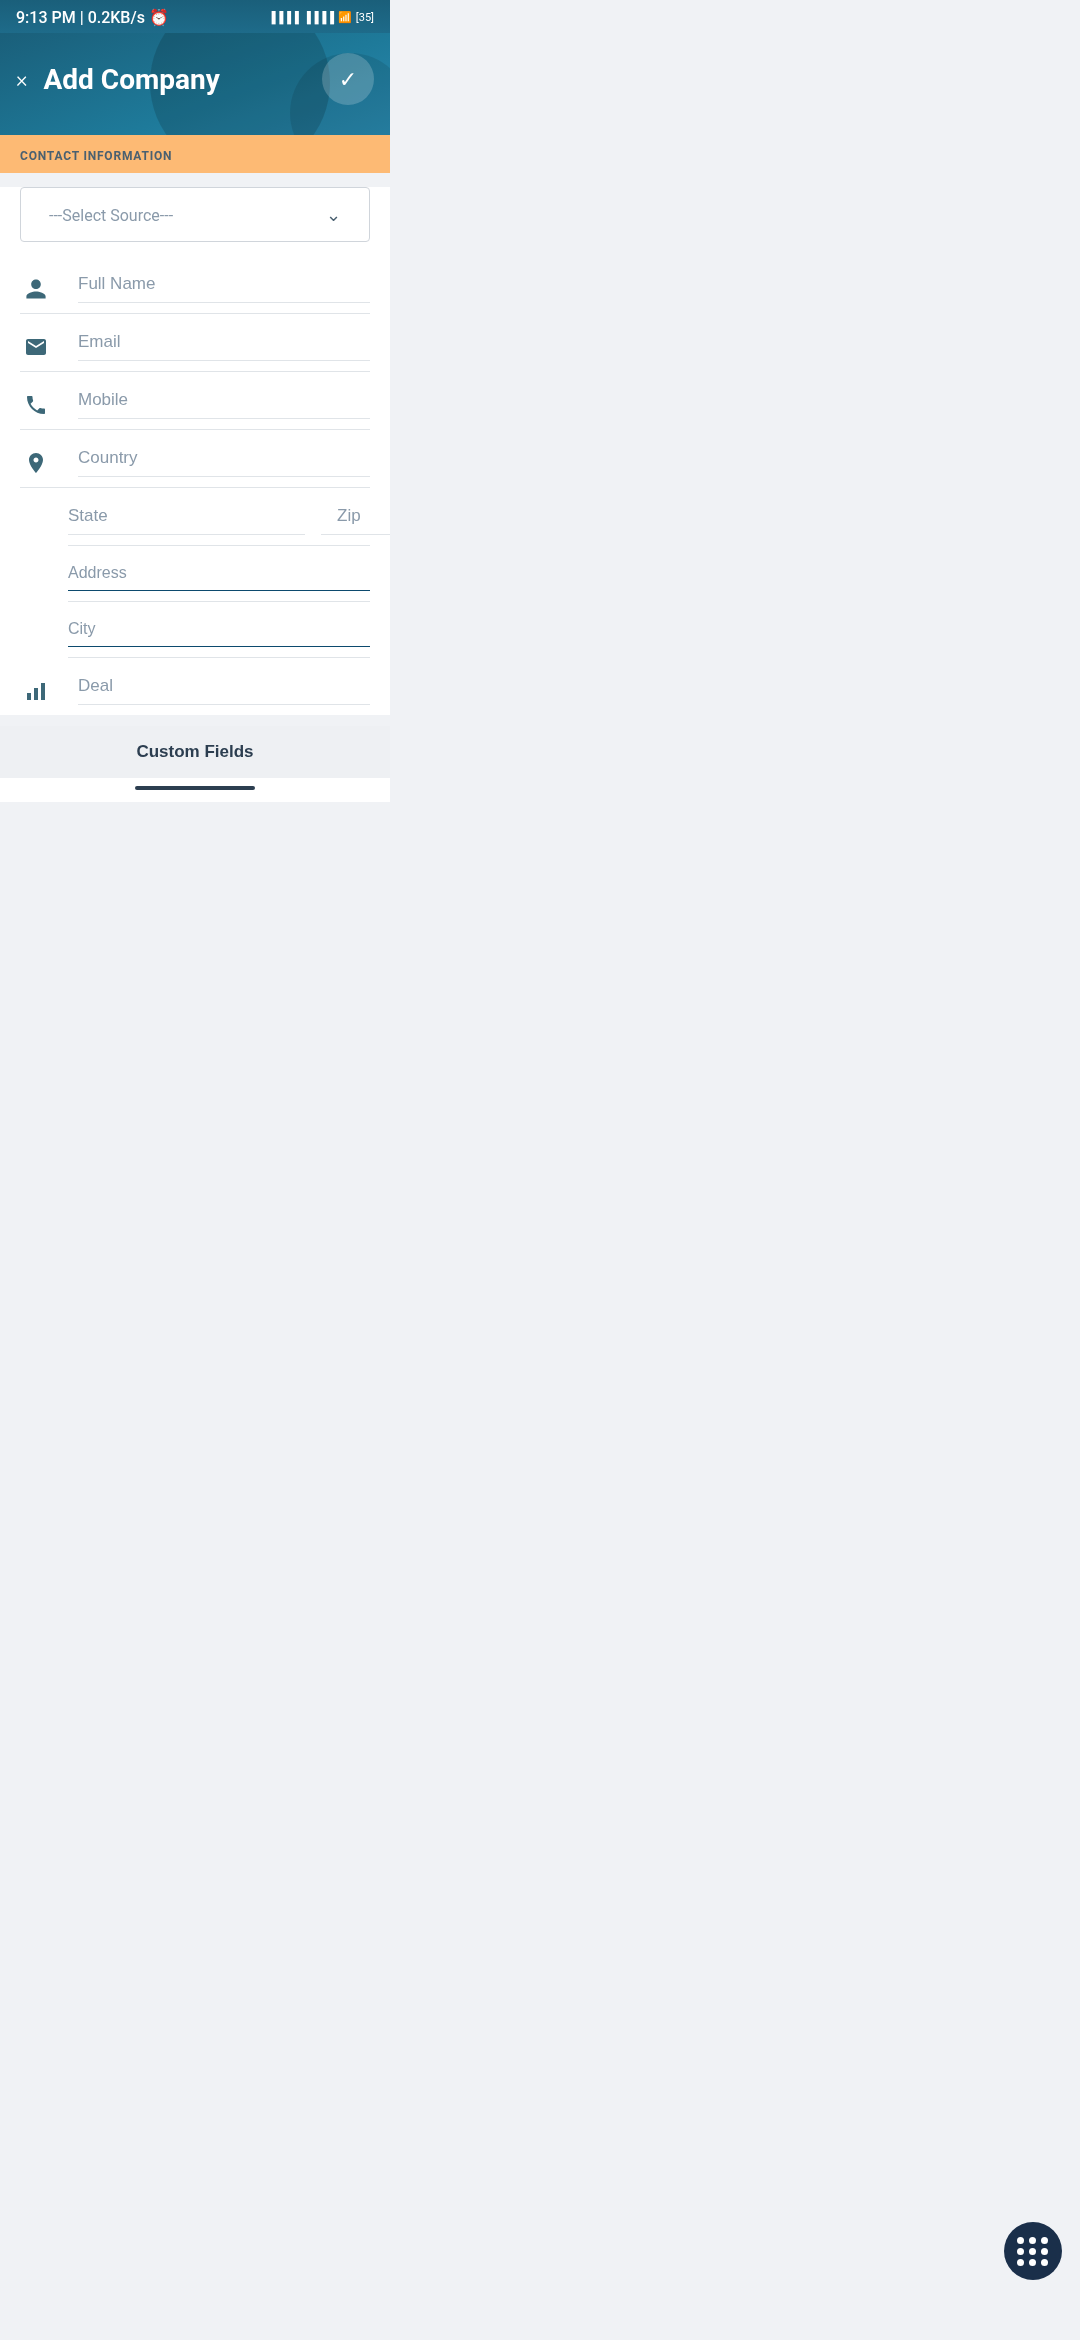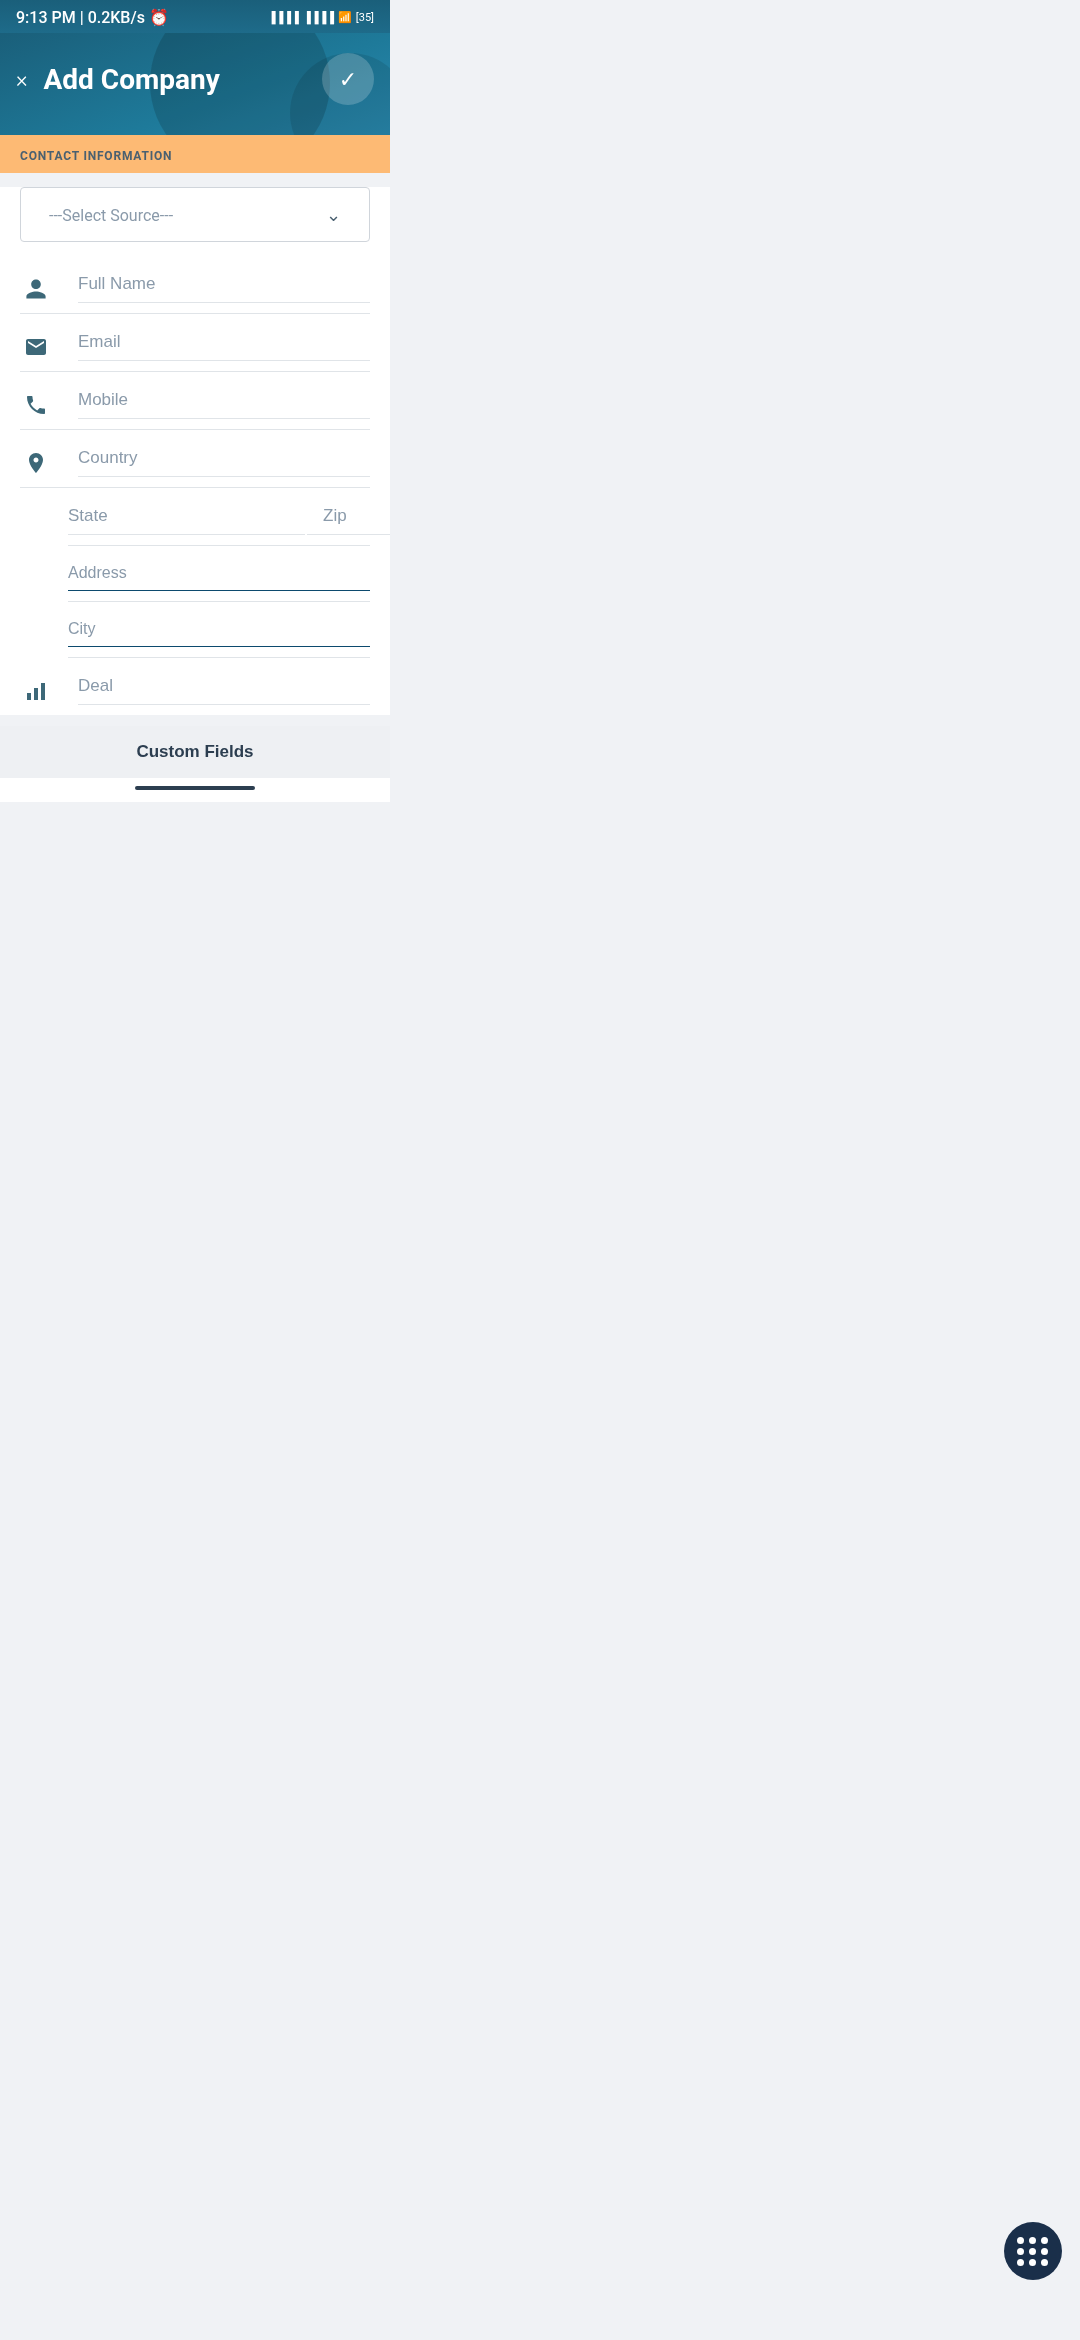--- a/index.html
+++ b/index.html
@@ -168,21 +168,21 @@
       padding-bottom: 8px;
       border-bottom: 1px solid #e0e4e8;
     }
     .field-input::placeholder {
       color: #8a9aaa;
     }
 
     
     .state-zip-row {
       display: flex;
-      gap: 2px;
+      gap: 16px;
       padding: 18px 0 10px;
       border-bottom: 1px solid #e0e4e8;
       margin-left: 48px;
     }
     .state-input {
       flex: 1;
       border: none;
       outline: none;
       font-size: 17px;
       color: #8a9aaa;

